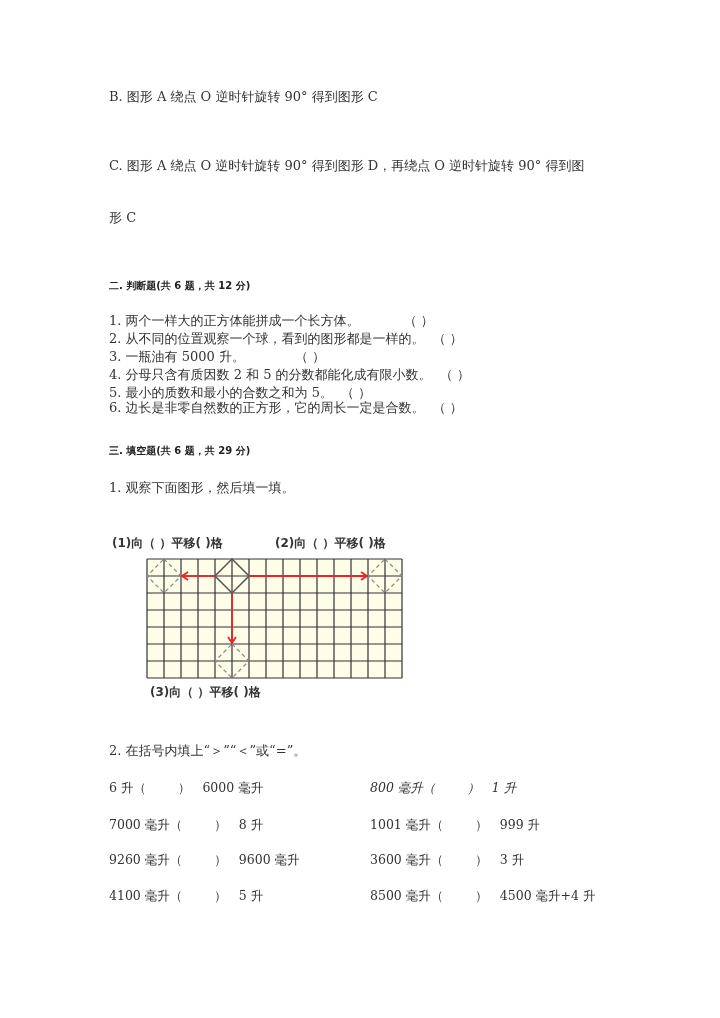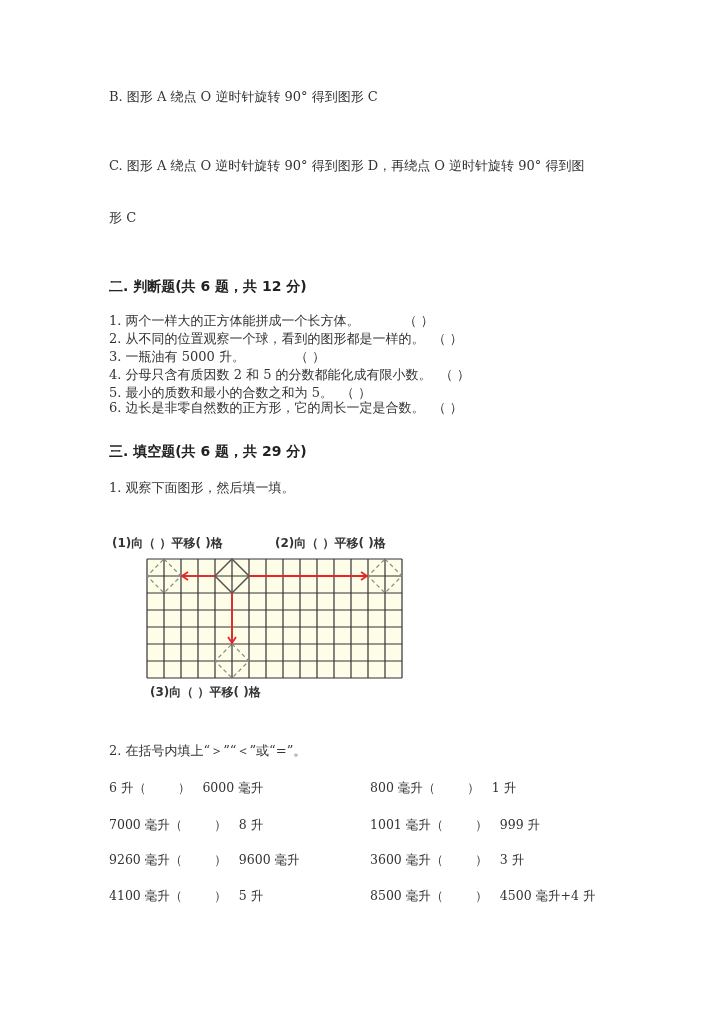--- a/index.html
+++ b/index.html
@@ -1,19 +1,19 @@
 <!DOCTYPE html>
 <html><head>
   <meta charset="utf-8">
   <style>
     html, body { margin: 0; padding: 0; background: #ffffff; }
     body { width: 720px; height: 1018px; position: relative; overflow: hidden;
            font-family: "DejaVu Serif", "Liberation Serif", serif; color: #333333; }
     .line { position: absolute; left: 109px; font-size: 13px; white-space: nowrap; line-height: 16px; }
-    .heading { font-family: "DejaVu Sans", "Liberation Sans", sans-serif; font-weight: bold; font-size: 14px; color: #222; }
+    .heading { font-family: "DejaVu Sans", "Liberation Sans", sans-serif; font-weight: bold; font-size: 10px; color: #222; }
     .fig-label { position: absolute; font-family: "DejaVu Sans", "Liberation Sans", sans-serif;
                  font-weight: bold; font-size: 12px; color: #333; white-space: nowrap; }
     .grid-wrap { position: absolute; left: 146px; top: 558px; }
     .cmp { position: absolute; font-size: 12.5px; white-space: nowrap; line-height: 16px; }
     .paren { display: inline-block; }
   </style>
 </head>
 <body>
 
 <div class="line" style="top:89px;">B. 图形 A 绕点 O 逆时针旋转 90° 得到图形 C</div>
@@ -115,21 +115,21 @@
 </div>
 <div class="cmp" style="left:109px; top:852px;">
   <span>9260 毫升（</span><span style="display:inline-block;width:32px;"></span><span>）</span>
   <span style="margin-left:8px;">9600 毫升</span>
 </div>
 <div class="cmp" style="left:109px; top:888px;">
   <span>4100 毫升（</span><span style="display:inline-block;width:32px;"></span><span>）</span>
   <span style="margin-left:8px;">5 升</span>
 </div>
 
-<div class="cmp" style="left:370px; top:780px;">
+<div class="cmp" style="left:370px; top:780px;font-style:italic;">
   <span>800 毫升（</span><span style="display:inline-block;width:32px;"></span><span>）</span>
   <span style="margin-left:8px;">1 升</span>
 </div>
 <div class="cmp" style="left:370px; top:817px;">
   <span>1001 毫升（</span><span style="display:inline-block;width:32px;"></span><span>）</span>
   <span style="margin-left:8px;">999 升</span>
 </div>
 <div class="cmp" style="left:370px; top:852px;">
   <span>3600 毫升（</span><span style="display:inline-block;width:32px;"></span><span>）</span>
   <span style="margin-left:8px;">3 升</span>

